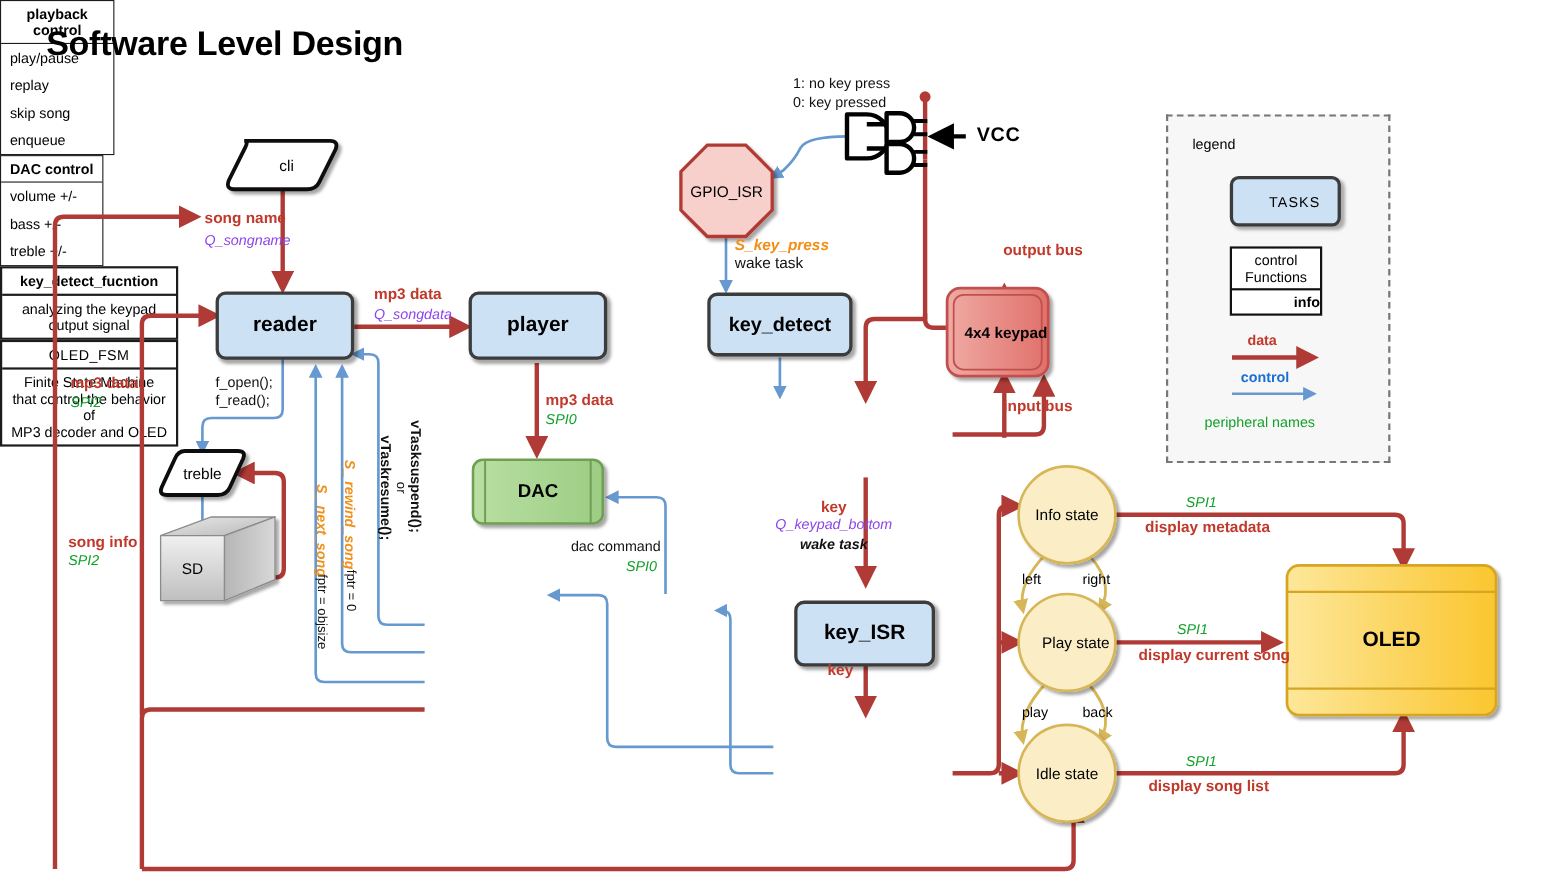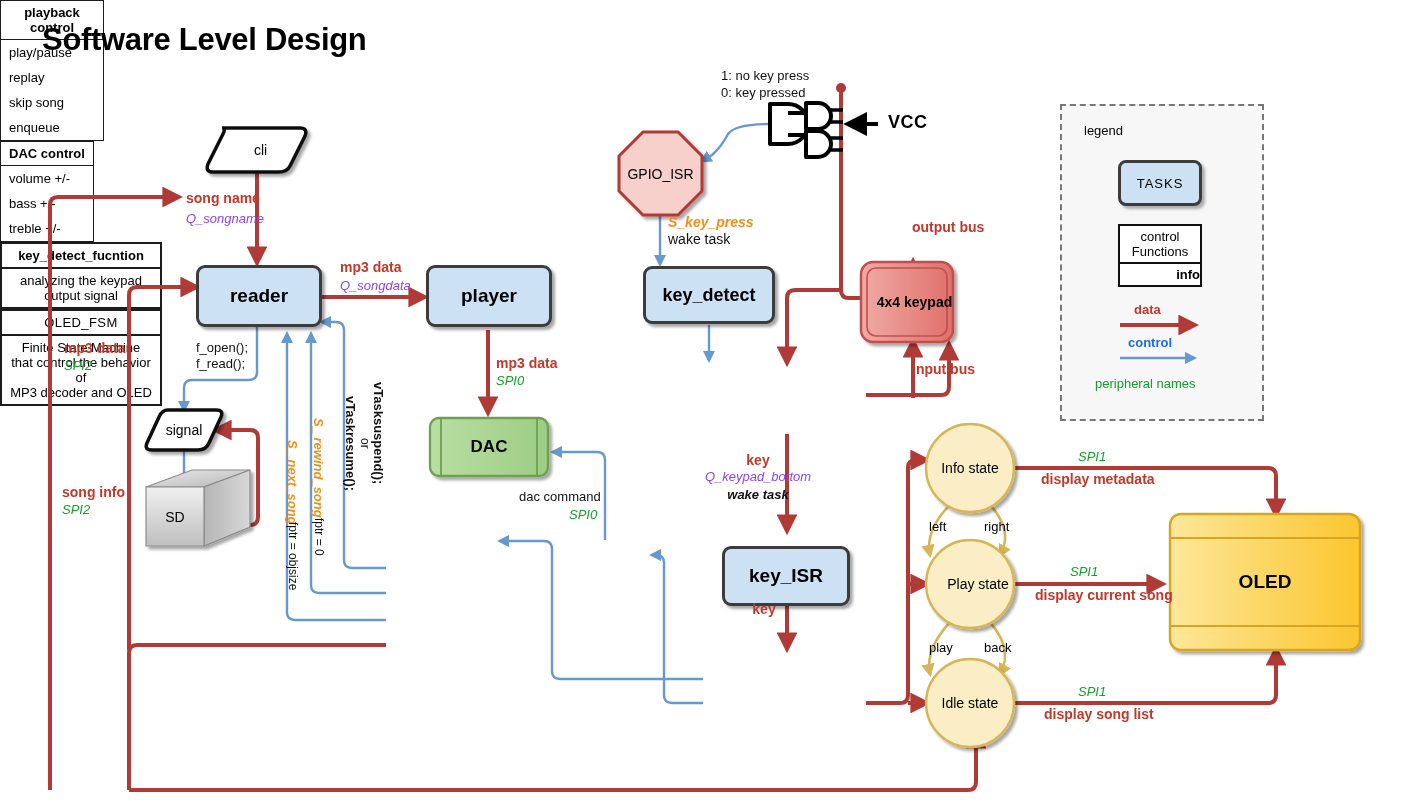--- a/index.html
+++ b/index.html
@@ -33,21 +33,21 @@
   .blueText{color:#1a6fd4;font-weight:bold;}
 
   .vert{position:absolute;white-space:nowrap;transform-origin:0 0;
         transform:rotate(90deg);font-size:12px;}
 
   
   .legend{position:absolute;border:2px dashed #777;background:#f7f7f7;}
   .legend .lg-title{position:absolute;font-size:13px;}
   .legend .lg-task{position:absolute;background:#cde1f5;border:3px solid #3c3c3c;border-radius:8px;
       display:flex;align-items:center;justify-content:center;font-size:13px;letter-spacing:1px;
-      box-shadow:3px 3px 3px rgba(0,0,0,.3);}
+      box-shadow:3px 3px 3px rgba(0,0,0,.3);padding-left:17px;}
   .legend .lg-fn{position:absolute;background:#fff;border:2px solid #111;font-size:13px;}
   .legend .lg-fn .h{border-bottom:2px solid #111;text-align:center;padding:3px 4px;}
   .legend .lg-fn .i{padding:3px 0;text-align:right;font-weight:bold;}
 </style>
 </head>
 <body>
 
 <div id="stage">
 
   <div class="title" style="left:42px;top:22px;">Software Level Design</div>
@@ -210,21 +210,21 @@
       <circle cx="970" cy="703" r="44" fill="#fbeec6" stroke="#d6b656" stroke-width="2.4" filter="url(#shadow)"></circle>
     </g>
   </svg>
 
   <div class="node" style="left:213px;top:128px;width:95px;height:44px;display:flex;align-items:center;justify-content:center;font-size:14px;">cli</div>
 
   <div class="node task" style="left:196px;top:265px;width:126px;height:62px;font-size:19px;">reader</div>
 
   <div class="node task" style="left:426px;top:265px;width:126px;height:62px;font-size:19px;">player</div>
 
-  <div class="node" style="left:144px;top:410px;width:80px;height:40px;display:flex;align-items:center;justify-content:center;font-size:14px;">signal</div>
+  <div class="node" style="left:144px;top:410px;width:80px;height:40px;display:flex;align-items:center;justify-content:center;font-size:14px;">treble</div>
 
   <div class="node" style="left:146px;top:487px;width:58px;height:59px;display:flex;align-items:center;justify-content:center;font-size:14px;">SD</div>
 
   <div class="node" style="left:430px;top:418px;width:118px;height:58px;display:flex;align-items:center;justify-content:center;font-size:17px;font-weight:bold;">DAC</div>
 
   <div class="node" style="left:619px;top:132px;width:83px;height:83px;display:flex;align-items:center;justify-content:center;font-size:14px;">GPIO_ISR</div>
 
   <div class="node task" style="left:643px;top:266px;width:132px;height:58px;font-size:18px;">key_detect</div>
 
   <div class="node task" style="left:722px;top:546px;width:128px;height:60px;font-size:19px;">key_ISR</div>

